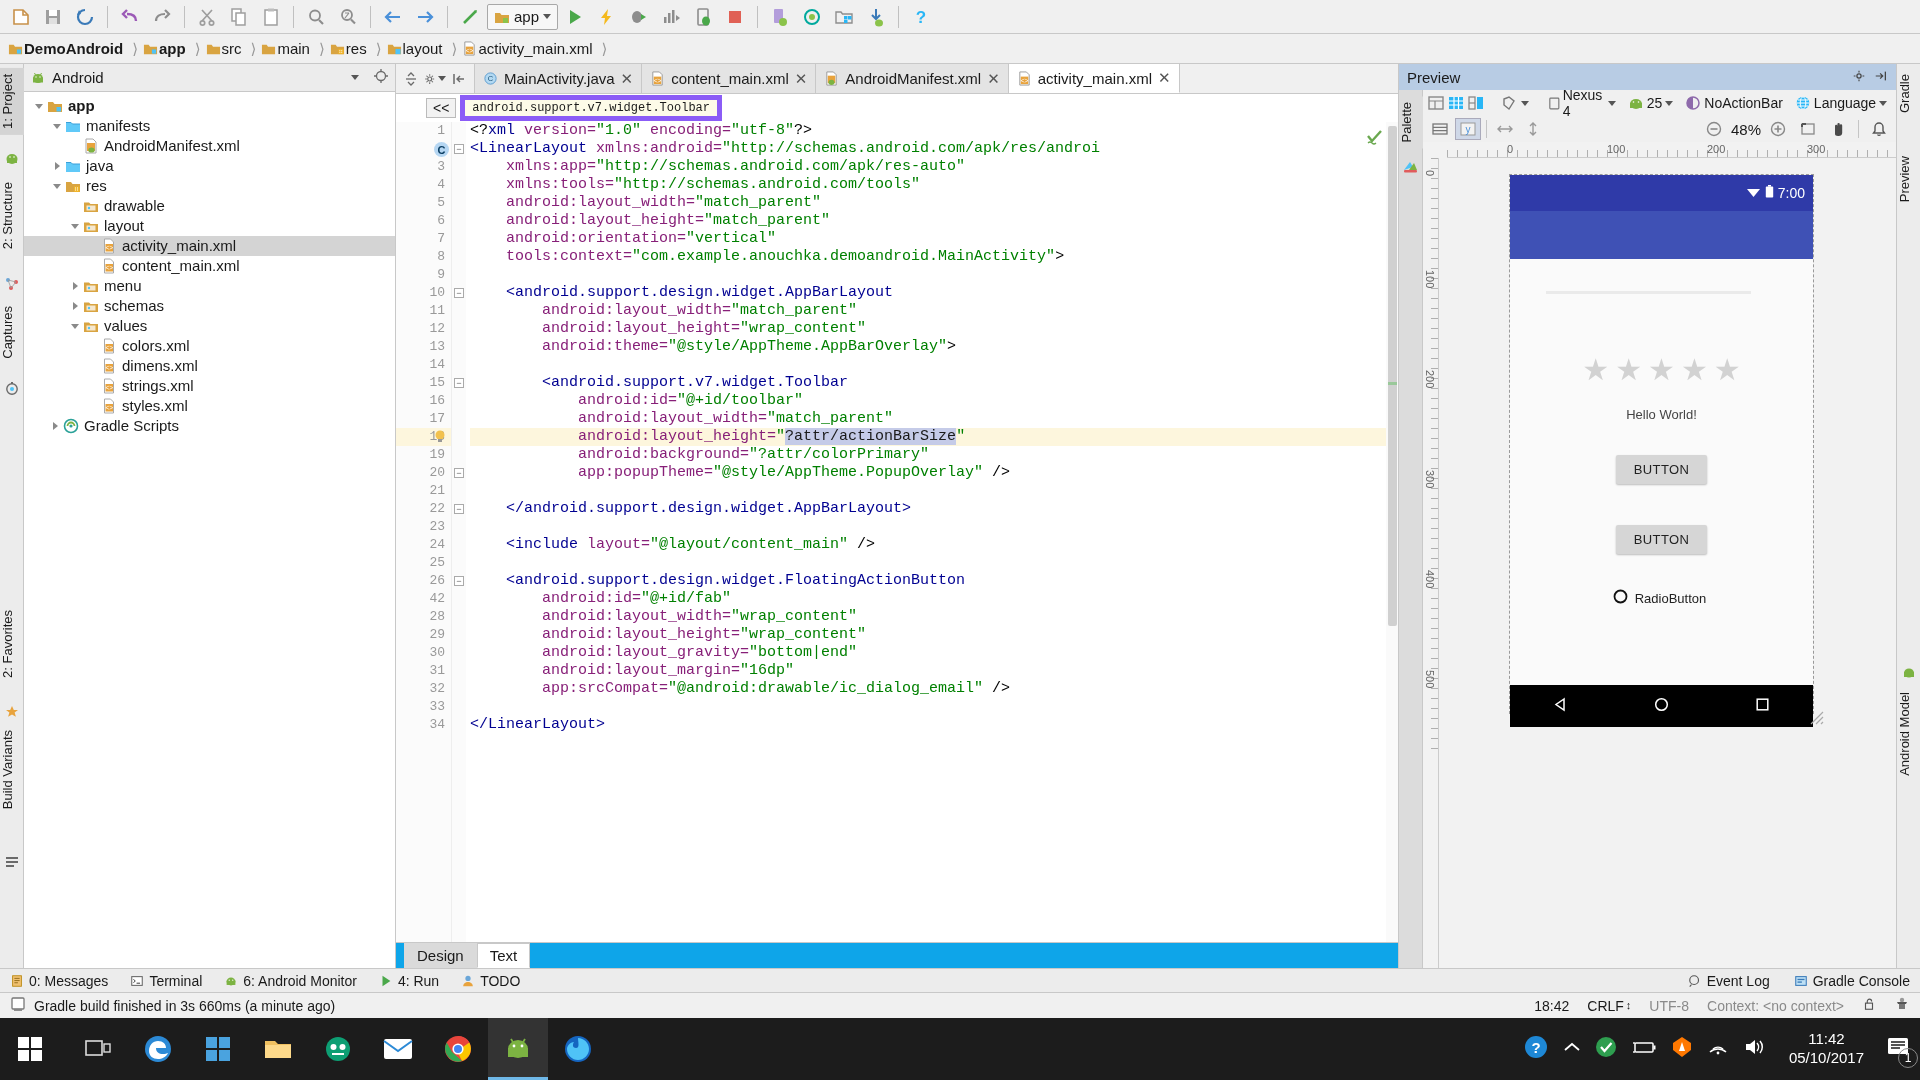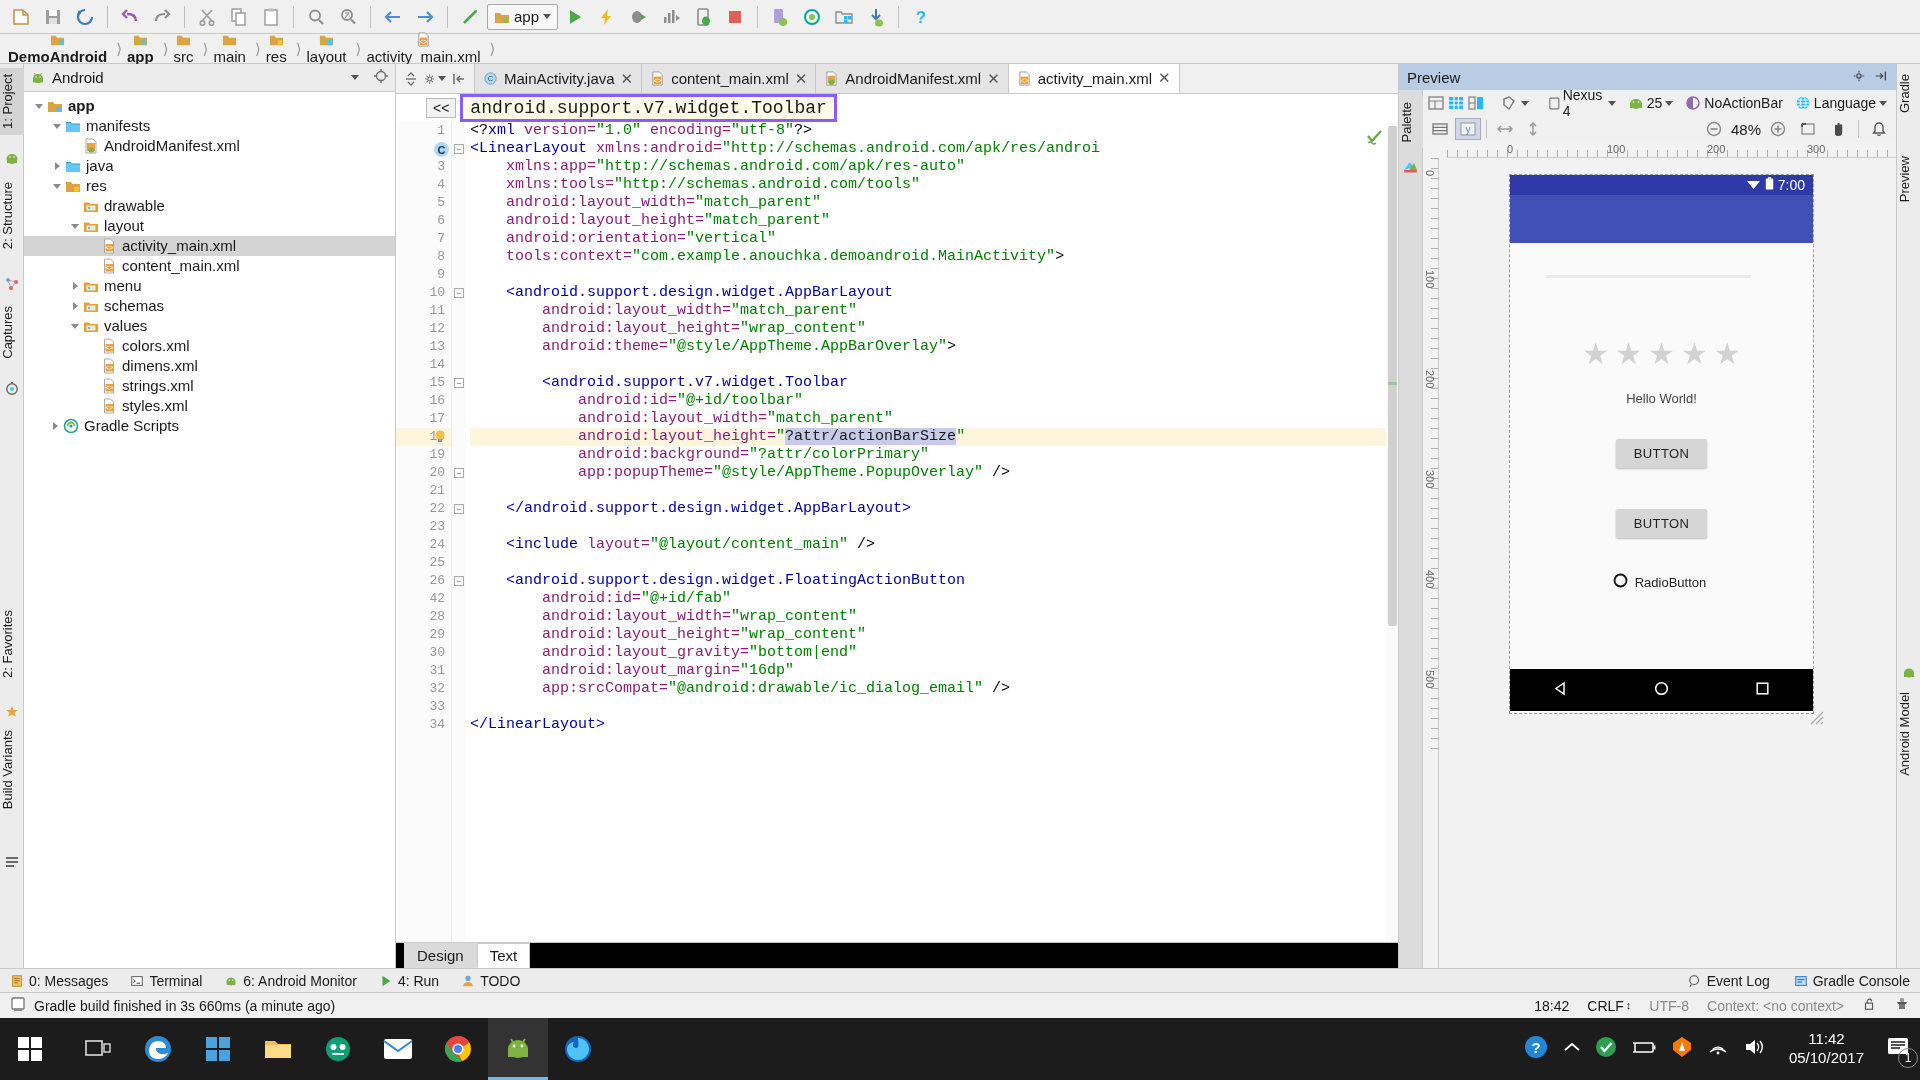--- a/index.html
+++ b/index.html
@@ -24,21 +24,21 @@
     background:#f7f7f7; height:26px; padding:0 6px; border-radius:2px; cursor:pointer;
   }
   .tb-module .lbl { font-size:15px; }
   .caret { width:0;height:0;border-left:4px solid transparent;border-right:4px solid transparent;border-top:5px solid #555; }
 
   
   .breadcrumb {
     height:30px; background:#f0f0f0; display:flex; align-items:center;
     padding-left:8px; border-bottom:1px solid #c8c8c8; font-size:15px;
   }
-  .crumb { display:flex; align-items:center; gap:1px; padding-right:4px; cursor:pointer;flex-direction:column; }
+  .crumb { display:flex; align-items:center; gap:1px; padding-right:4px; cursor:pointer; }
   .crumb.bold { font-weight:bold; }
   .crumb-sep { color:#999; margin:0 5px; font-size:15px; }
 
   
   .main { display:flex; height:calc(1080px - 34px - 30px - 24px - 26px - 62px); }
 
   
   .leftstrip {
     width:24px; background:#ececec; border-right:1px solid #c8c8c8;
     position:relative; flex:none;
@@ -76,21 +76,21 @@
   .edtool .tb-btn { width:22px; height:24px; }
   .edtab {
     display:flex; align-items:center; gap:6px; padding:0 8px; font-size:15px;
     border-right:1px solid #c8c8c8; background:#e4e4e4; cursor:pointer; max-width:230px;
   }
   .edtab.active { background:#fff; border-bottom:1px solid #fff; }
   .edtab .x { color:#555; font-size:15px; }
 
   .bcbar { height:28px; background:#fff; display:flex; align-items:center; padding-left:30px; gap:4px; }
   .bc-lt { border:1px solid #bbb; background:#f2f2f2; font-size:14px; padding:1px 6px; cursor:pointer; }
-  .bc-tag { background:#fdfbe8; border:3px solid #8b5cf6; font-family:"Liberation Mono", monospace; font-size:18px; padding:1px 7px; }
+  .bc-tag { background:#fdfbe8; border:5px solid #8b5cf6; font-family:"Liberation Mono", monospace; font-size:12px; padding:1px 7px; }
 
   .codewrap { flex:1; display:flex; position:relative; overflow:hidden; background:#fff; }
   .gutter { width:56px; background:#fbfbfb; border-right:1px solid #eee; flex:none; position:relative;}
   .gline { height:18px; font-size:13px; color:#999; text-align:right; padding-right:6px;
            font-family:"Liberation Mono", monospace; line-height:18px; }
   .foldcol { width:14px; background:#fbfbfb; flex:none; position:relative; }
   .code { flex:1; position:relative; font-family:"Liberation Mono", monospace; font-size:15px;
           line-height:18px; white-space:pre; overflow:hidden; padding-left:4px; }
   .cl { height:18px; }
   .cl.hl { background:#fdf6dd; }
@@ -104,21 +104,21 @@
       background:#b5d6f2; color:#0a3d62; font-size:11px; font-weight:bold;
       display:flex;align-items:center;justify-content:center; }
   .bulb { position:absolute; left:36px; width:16px; height:16px; }
   .foldmark { position:absolute; left:2px; width:10px; height:10px; border:1px solid #aaa; background:#fff;
       display:flex;align-items:center;justify-content:center; font-size:9px; color:#666; line-height:8px;}
   .checkmark { position:absolute; right:14px; top:6px; }
   .scroll-v { position:absolute; right:0; top:0; width:12px; height:100%; background:#fafafa; }
   .scroll-thumb { position:absolute; right:1px; top:4px; width:9px; height:500px; background:#d0d0d0; border-radius:2px; }
   .scroll-mark { position:absolute; right:1px; width:9px; height:3px; background:#9ac89a; }
 
-  .designtabs { height:26px; background:#000000; display:flex; align-items:flex-end;
+  .designtabs { height:26px; background:#0ea5e9; display:flex; align-items:flex-end;
                 border-top:1px solid #c8c8c8; padding-left:8px; gap:0; }
   .dtab { font-size:15px; padding:3px 12px; cursor:pointer; border:1px solid transparent; }
   .dtab.sel { background:#fff; border:1px solid #c8c8c8; border-bottom-color:#fff;text-align:center; }
   .dtab.alt { background:#dadada; }
 
   
   .preview { width:498px; flex:none; display:flex; flex-direction:column; border-left:1px solid #c8c8c8; background:#f0f0f0;}
   .pv-title { height:26px; background:#b8cce4; display:flex; align-items:center; padding:0 8px;
               font-size:15px; justify-content:space-between; }
   .pv-body { flex:1; display:flex; min-height:0; }
@@ -1130,21 +1130,21 @@
                 <div class="rlbl" style="top: 12px; left: 1px; writing-mode: vertical-rl;">0</div>
                 <div class="rlbl" style="top: 112px; left: 1px; writing-mode: vertical-rl;">100</div>
                 <div class="rlbl" style="top: 212px; left: 1px; writing-mode: vertical-rl;">200</div>
                 <div class="rlbl" style="top: 312px; left: 1px; writing-mode: vertical-rl;">300</div>
                 <div class="rlbl" style="top: 412px; left: 1px; writing-mode: vertical-rl;">400</div>
                 <div class="rlbl" style="top: 512px; left: 1px; writing-mode: vertical-rl;">500</div>
               </div>
 
             <div class="dev-dash" style="left:86px; top:32px; width:305px; height:540px;"></div>
             <div class="device" style="left:87px; top:33px; width:303px; height:538px; background:#fafafa;">
-              <div style="height:20px;">
+              <div style="height:36px;">
                 <div class="dev-status">
                   <span>
                     <svg width="15" height="11" viewBox="0 0 15 11">
                         <path d="M1 2h13L7.5 10z" fill="#fff"></path>
                       </svg>
                   </span>
                   <span>
                     <svg width="9" height="13" viewBox="0 0 9 13">
                         <rect x="3" y="0" width="3" height="1.6" fill="#fff"></rect>
                         <rect x="0.8" y="1.6" width="7.4" height="11" rx="0.8" fill="#fff"></rect>

